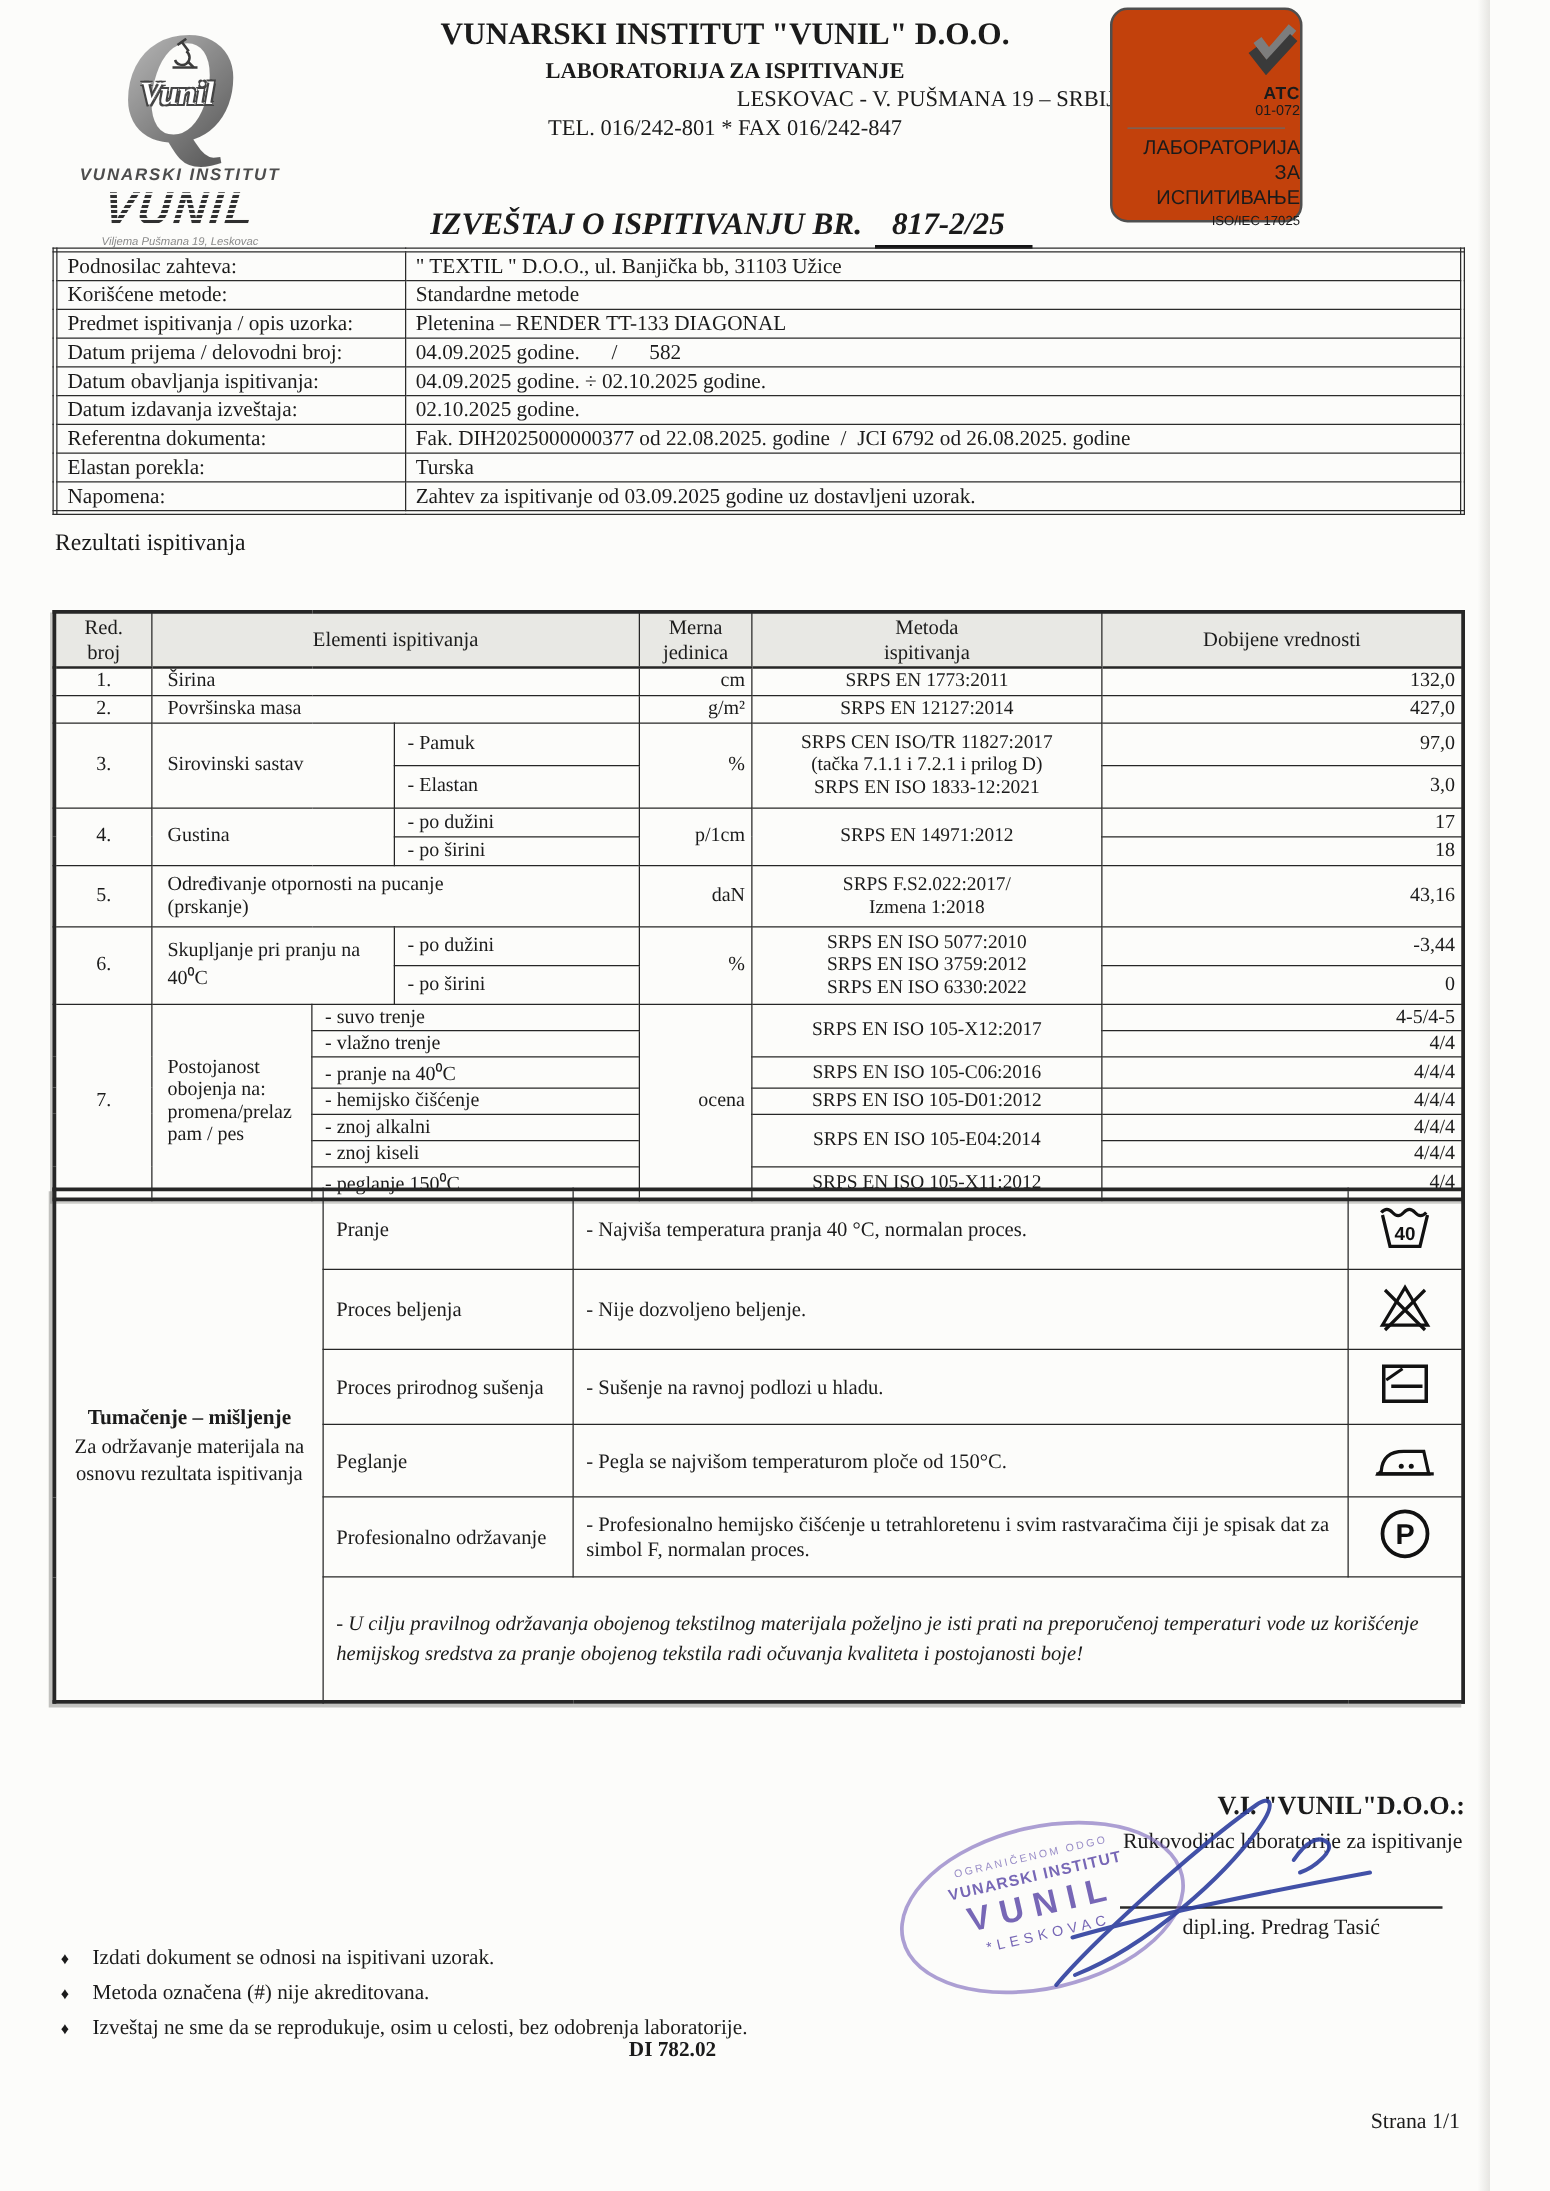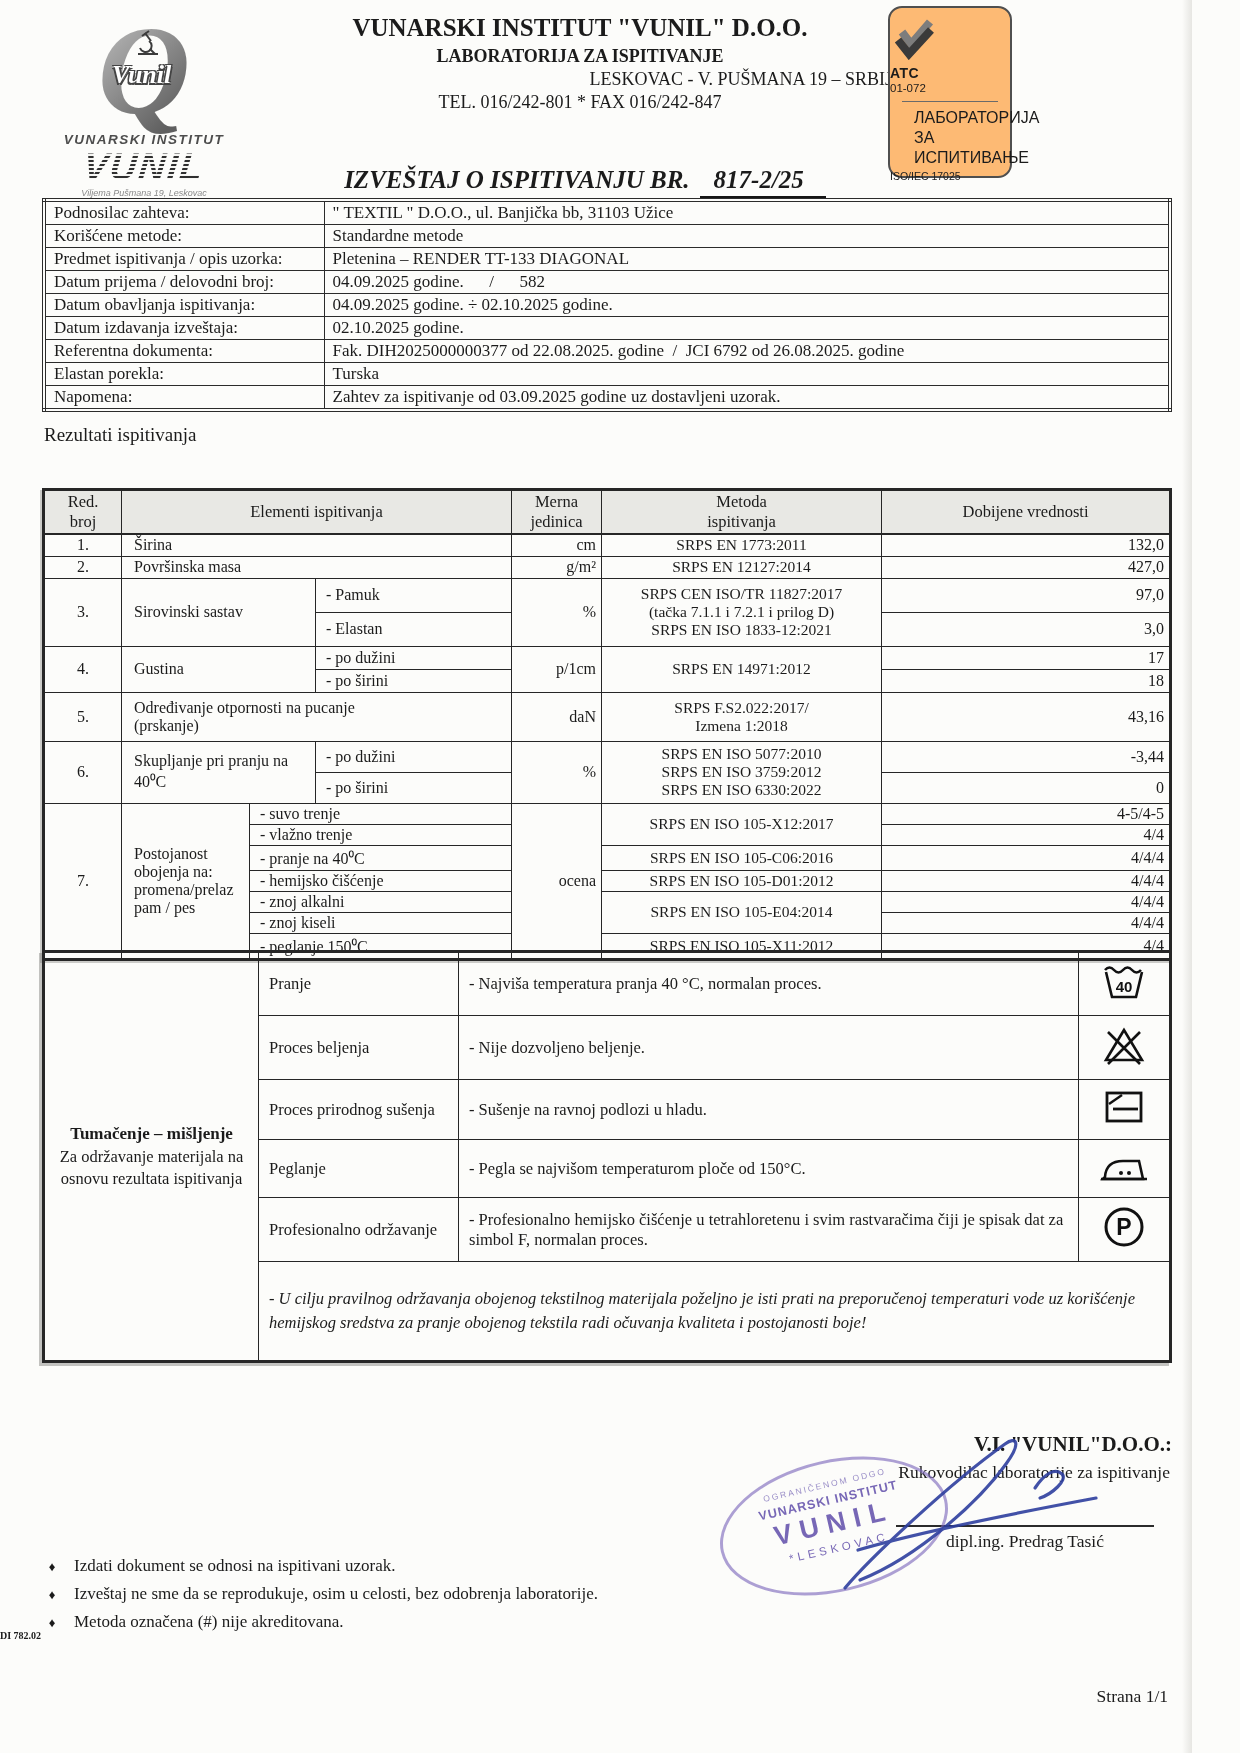--- a/index.html
+++ b/index.html
@@ -30,23 +30,23 @@
 
   .head-center { position:absolute; left:255px; top:14px; width:650px; text-align:center; }
   .head-company { font-weight:700; font-size:25px; line-height:1.15; }
   .head-lab { font-weight:700; font-size:18px; margin-top:3px; }
   .head-loc { font-size:18px; margin-top:2px;text-align:right; }
   .head-tel { font-size:18px; margin-top:2px; }
   .report-title { position:absolute; left:255px; top:148px; width:660px; text-align:center;
     font:italic 700 25px/1.2 "Liberation Serif", serif; }
   .report-number { display:inline-block; border-bottom:3px solid #151515; padding:0 22px 1px 14px; margin-left:10px;margin-top:17px; }
 
-  .atc-badge { position:absolute; left:888px; top:6px; width:124px; height:172px;
-    border:2px solid #4f4f4f; border-radius:14px; text-align:left; padding-top:10px;
-    font-family:"Liberation Sans", sans-serif; background:#fdba74; }
+  .atc-badge { position:absolute; left:888px; top:6px; width:154px; height:172px;
+    border:2px solid #4f4f4f; border-radius:14px; text-align:right; padding-top:10px;
+    font-family:"Liberation Sans", sans-serif; background:#c2410c; }
   .atc-name { font-weight:700; font-size:14px; margin-top:1px; letter-spacing:.5px; }
   .atc-num { font-size:11.5px; margin-top:1px; }
   .atc-div { border-top:1.5px solid #6a6a6a; margin:7px 12px 6px; }
   .atc-org { font-weight:400; font-size:16px; line-height:1.25;margin-left:24px; }
   .atc-std { font-size:10.5px; margin-top:2px; }
 
   
   table { border-collapse:collapse; table-layout:fixed; }
   .info-table { position:absolute; left:42px; top:198px; width:1130px; border:4px double #2b2b2b; }
   .info-table td { border:1px solid #2b2b2b; font-size:17px; padding:1px 8px; height:20px; vertical-align:middle; }
@@ -96,21 +96,21 @@
   .stamp .arc { font-size:8.5px; letter-spacing:2px; opacity:.75; }
   .stamp .l1 { font-weight:700; font-size:12.5px; letter-spacing:1px; margin-top:4px; }
   .stamp .l2 { font-weight:700; font-size:27px; letter-spacing:8px; margin-top:1px; }
   .stamp .l3 { font-size:11.5px; letter-spacing:4px; margin-top:3px; }
   .sig-ink { position:absolute; left:800px; top:1428px; z-index:3; }
 
   
   .footer-bullets { position:absolute; left:30px; top:1552px; width:760px; list-style:none; }
   .footer-bullets li { font-size:17px; line-height:27px; }
   .footer-bullets .dia { display:inline-block; width:44px; text-align:center; font-size:13px; }
-  .doc-code { position:absolute; left:0; top:1630px; width:1076px; text-align:left; font-weight:700; font-size:10px; }
+  .doc-code { position:absolute; left:0; top:1630px; width:1076px; text-align:center; font-weight:700; font-size:17px; }
   .page-label { position:absolute; right:72px; top:1686px; font-size:17.5px; }
 </style>
 </head>
 <body>
 
 <div class="page">
   <div class="scan-seam"></div>
 
   <div class="logo-block">
     <div class="logo-q">
@@ -416,18 +416,18 @@
   <svg class="sig-ink" width="330" height="180" viewBox="0 0 330 180">
     <g stroke="#2e3f9f" stroke-width="3.2" fill="none" opacity="0.9" stroke-linecap="round">
       <path d="M45 160 C70 130 150 55 205 16 C216 8 222 14 206 36 C180 72 120 128 60 152"></path>
       <path d="M58 122 C120 104 210 86 296 70"></path>
       <path d="M235 60 C245 45 255 40 262 46 C268 52 252 66 240 70"></path>
     </g>
   </svg>
 
   <ul class="footer-bullets">
     <li><span class="dia">♦</span><span>Izdati dokument se odnosi na ispitivani uzorak.</span></li>
+    <li><span class="dia">♦</span><span>Metoda označena (#) nije akreditovana.</span></li>
     <li><span class="dia">♦</span><span>Izveštaj ne sme da se reprodukuje, osim u celosti, bez odobrenja laboratorije.</span></li>
-    <li><span class="dia">♦</span><span>Metoda označena (#) nije akreditovana.</span></li>
   </ul>
   <div class="doc-code">DI 782.02</div>
   <div class="page-label">Strana 1/1</div>
 </div>
 
 </body></html>

